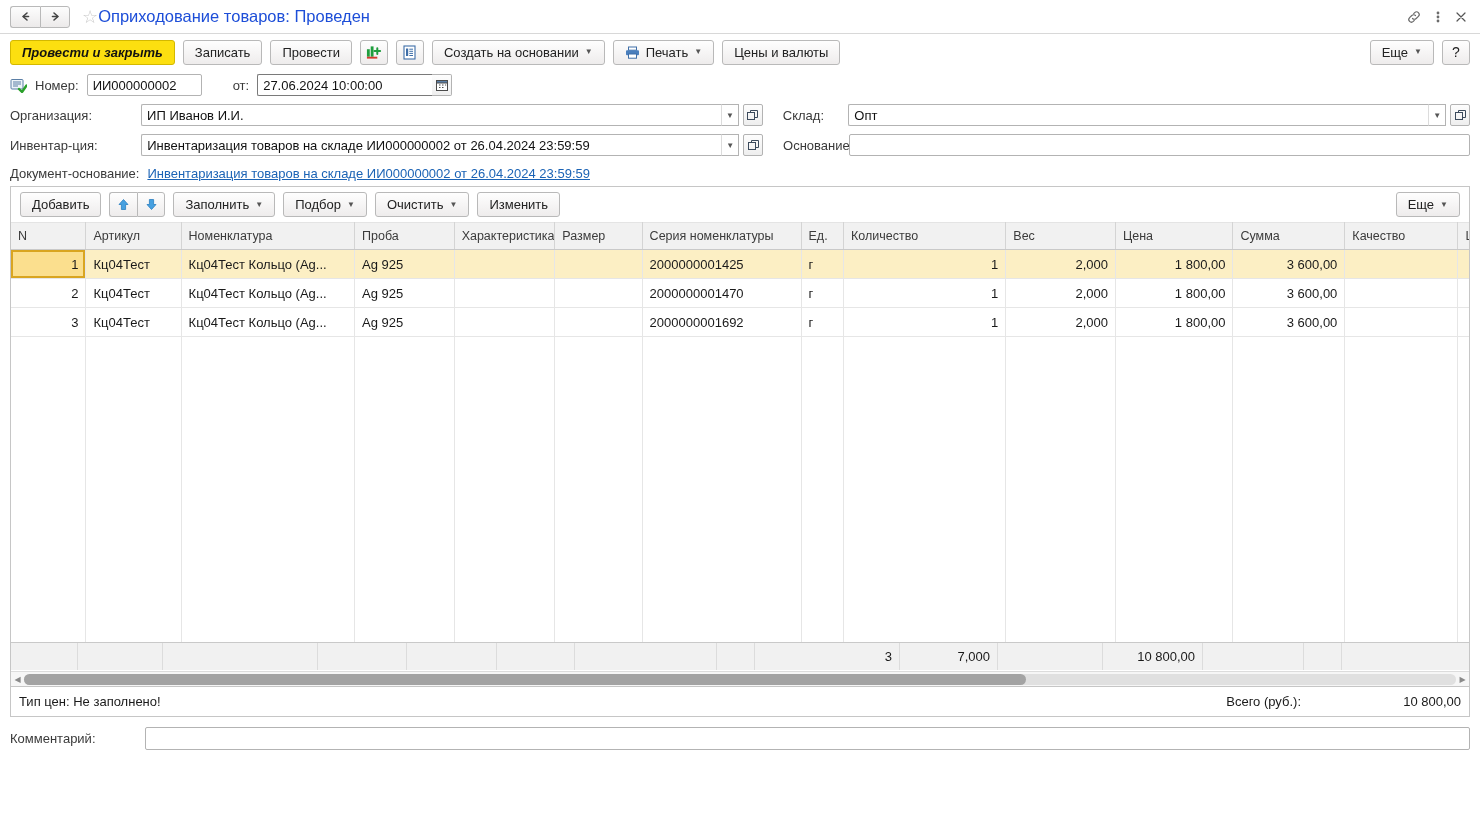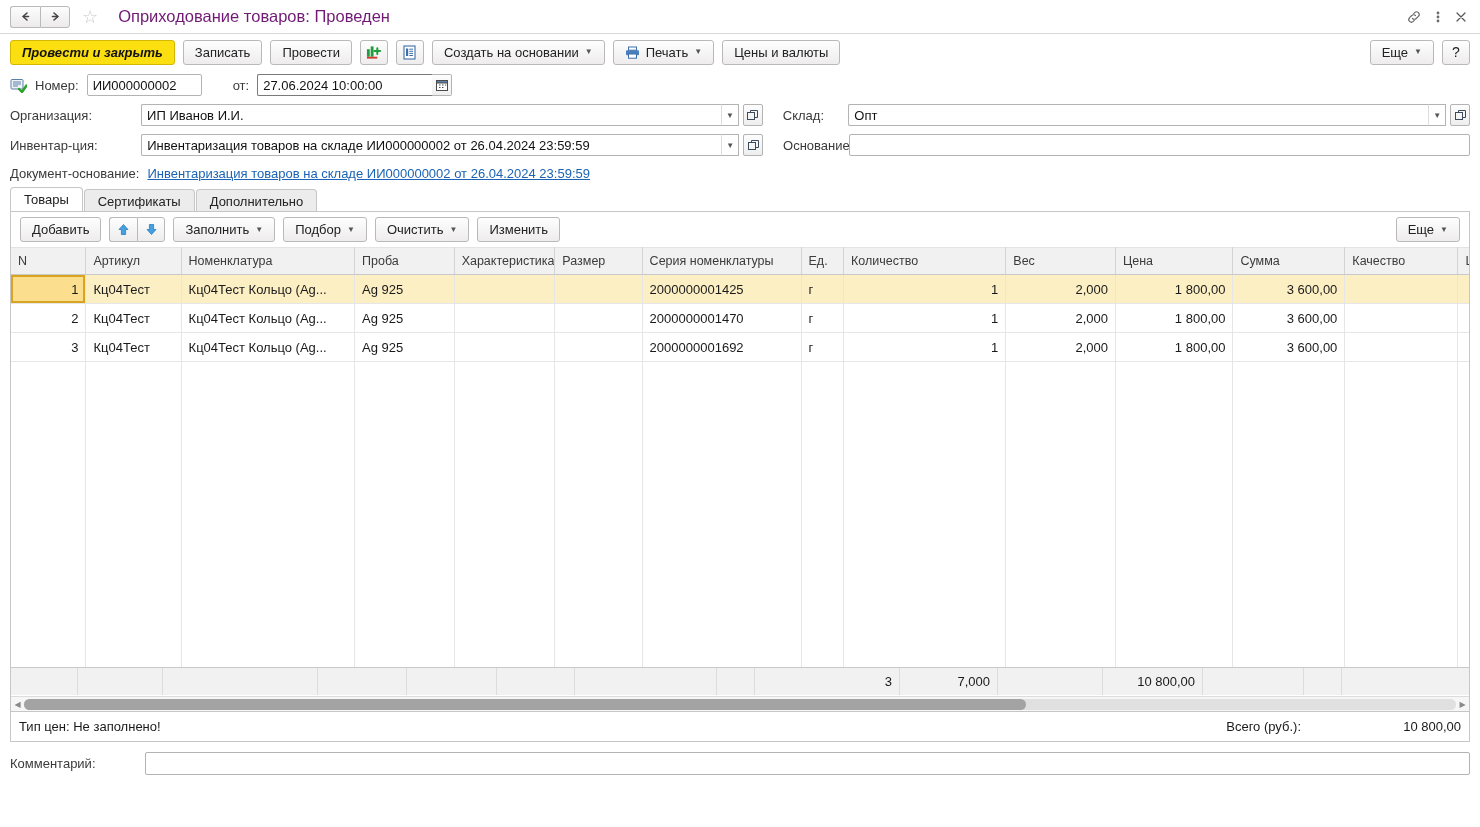--- a/index.html
+++ b/index.html
@@ -30,21 +30,21 @@
     display: flex; align-items: center; justify-content: center;
     font-size: 13px; color: #333; cursor: pointer;
   }
   .navbtn:first-child { border-radius: 3px 0 0 3px; border-right: none; }
   .navbtn:last-child  { border-radius: 0 3px 3px 0; }
   .star {
     margin-left: 12px; font-size: 18px; color: #c9c9c9; cursor: pointer;
     line-height: 1; user-select: none;
   }
   .title-text {
-    margin-left: 20px; font-size: 16.5px; color: #701a75; white-space: nowrap;
+    margin-left: 0; font-size: 16.5px; color: #1d4ed8; white-space: nowrap;
   }
   .titlebar-right {
     margin-left: auto; display: flex; align-items: center; gap: 14px;
     padding-right: 4px;
   }
   .ticon { color: #6b6b6b; cursor: pointer; line-height: 1; display:flex; align-items:center; }
 
   
   .cmdbar {
     height: 36px; display: flex; align-items: center; gap: 8px;
@@ -337,25 +337,20 @@
     </span>
     <span class="lbl" style="margin-left:20px; width:66px;">Основание:</span>
     <input class="inp" style="width: 625px;" value="">
   </div>
 
   <div class="fieldrow" style="height:26px;">
     <span class="lbl">Документ-основание:</span>
     <span class="doclink" style="margin-left:8px;">Инвентаризация товаров на складе ИИ000000002 от 26.04.2024 23:59:59</span>
   </div>
 
-  <div class="tabs">
-    <div class="tab active">Товары</div>
-    <div class="tab">Сертификаты</div>
-    <div class="tab">Дополнительно</div>
-  </div>
 
   <div class="panel">
 
     <div class="tbar">
       <button class="btn">Добавить</button>
       <span class="arrowgrp">
         <span class="arrowbtn">
           <svg width="13" height="13" viewBox="0 0 13 13">
               <path d="M6.5 1.5 L11 6.5 H8.6 V11.5 H4.4 V6.5 H2 Z" fill="#46a0e0" stroke="#2a7fc0" stroke-width="0.8"></path>
             </svg>

